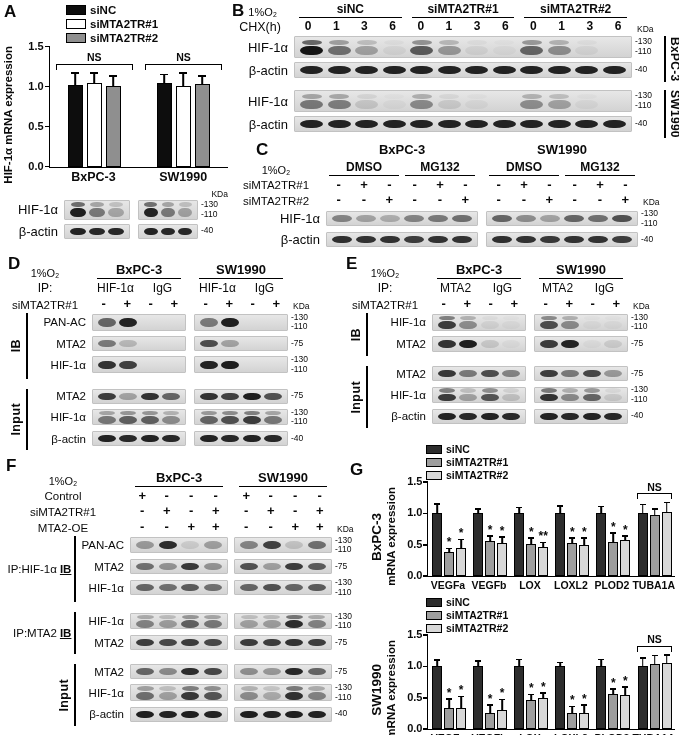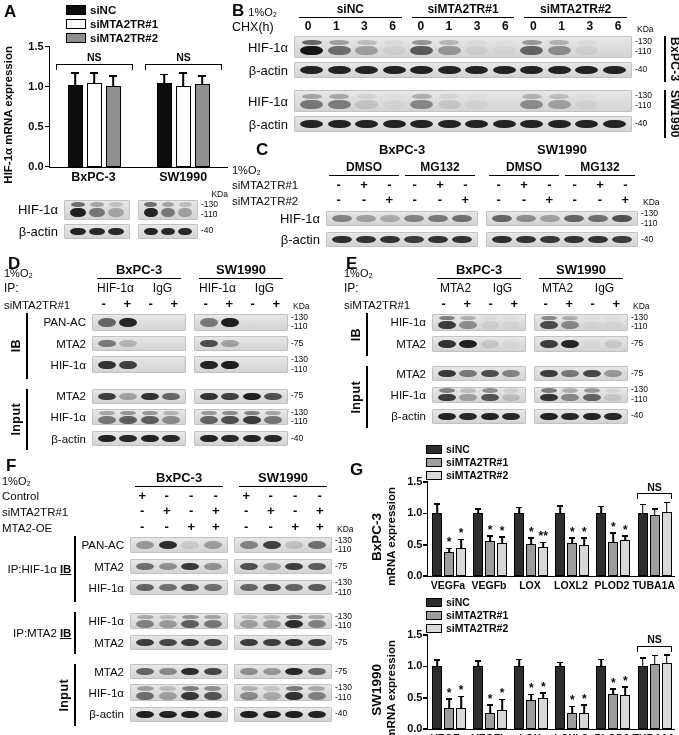--- a/index.html
+++ b/index.html
@@ -2,21 +2,21 @@
 <html><head>
 <meta charset="utf-8">
 <style>
   html,body{margin:0;padding:0;background:#fff;}
   #fig{position:relative;width:679px;height:735px;background:#fff;overflow:hidden;
        font-family:"Liberation Sans","DejaVu Sans",sans-serif;color:#0a0a0a;}
   .panel{position:absolute;}
   .pl{position:absolute;font-weight:700;font-size:17px;}
   
   .hrow{display:flex;align-items:flex-end;margin-bottom:2px;}
-  .hleft{display:flex;align-items:flex-end;justify-content:flex-start;padding-right:6px;box-sizing:border-box;}
+  .hleft{display:flex;align-items:flex-end;justify-content:center;padding-right:6px;box-sizing:border-box;}
   .cond{font-size:11px;white-space:nowrap;}
   .pletter{font-size:17px;font-weight:700;margin-right:4px;line-height:0.9;}
   .ghdr{display:flex;}
   .gcell{flex:1;display:flex;justify-content:center;padding:0 5px;box-sizing:border-box;}
   .utext{width:100%;text-align:center;border-bottom:1.8px solid #000;font-weight:700;font-size:12px;line-height:1.25;white-space:nowrap;}
   .cltext{width:100%;text-align:center;font-weight:700;font-size:13px;line-height:1.2;white-space:nowrap;}
   .clu{border-bottom:1.8px solid #000;}
   .halves{display:flex;width:100%;}
   .half{flex:1;display:flex;justify-content:center;padding:0 3px;box-sizing:border-box;}
   .iptext{flex:1;text-align:center;font-size:12px;line-height:1.2;}

